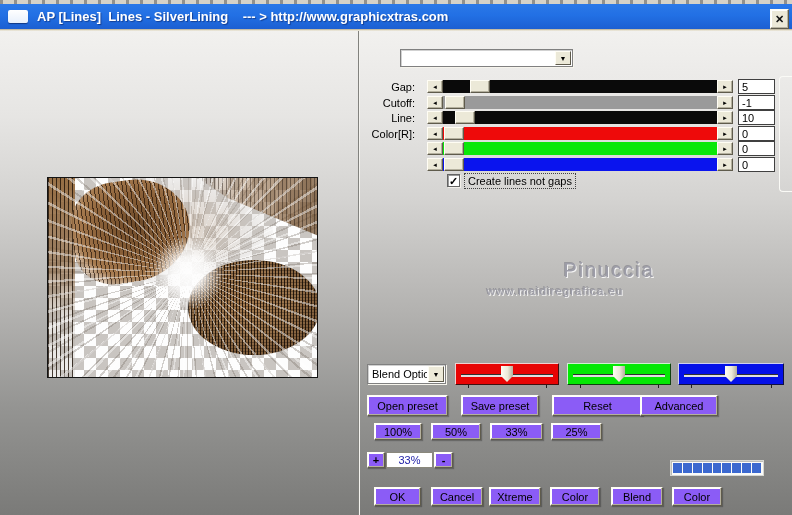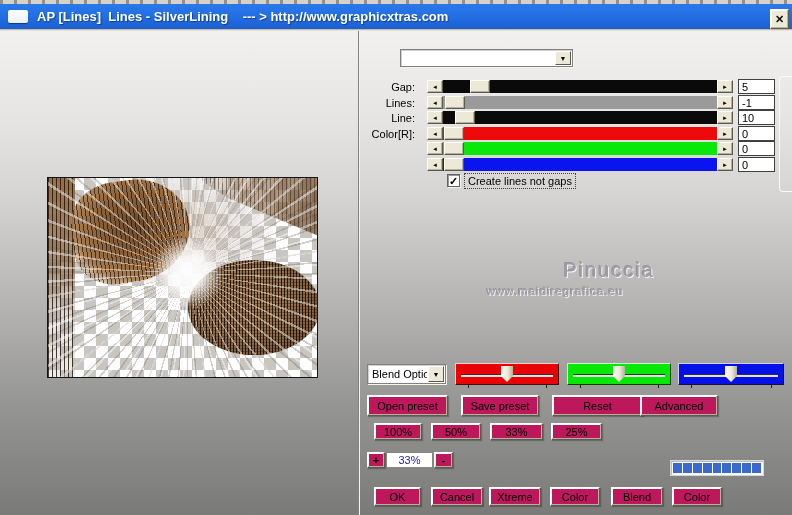--- a/index.html
+++ b/index.html
@@ -74,21 +74,21 @@
   .art-glow { left:103px; top:58px; width:74px; height:74px;
     background:radial-gradient(circle, rgba(255,255,255,.95) 0%, rgba(255,255,255,.85) 30%, rgba(255,255,255,0) 70%); }
 
   
   .wm { position:absolute; left:455px; top:230px; width:200px; text-align:center;
     color:#9d9da8; text-shadow:1px 1px 0 rgba(255,255,255,.85), -1px -1px 0 rgba(110,110,122,.5); }
   .wm .l1 { font-size:20px; letter-spacing:2px;text-align:right; }
   .wm .l2 { font-size:11.5px; letter-spacing:1px; margin-top:3px; }
 
   
-  .btn { position:absolute; background:#be185d; border:1px solid;
+  .btn { position:absolute; background:#8b5cf6; border:1px solid;
     border-color:#fffdf4 #5f5b4c #5f5b4c #fffdf4;
     box-shadow:inset -1px -1px 0 #b4b09e, inset 1px 1px 0 #fff, 1px 1px 1px rgba(0,0,0,.25);
     display:flex; align-items:center; justify-content:center;
     font-size:11px; color:#000; cursor:default; }
 
   .combo { position:absolute; background:#fff; border:1px solid #808080;
     box-shadow:inset 1px 1px 0 rgba(0,0,0,.18), 1px 1px 0 #f6f4ec; overflow:hidden; }
   .combo .val { position:absolute; left:4px; top:0; right:18px; height:100%;
     display:flex; align-items:center; white-space:nowrap; overflow:hidden; }
   .combo .cbtn { position:absolute; right:1px; top:1px; bottom:1px; width:16px;
@@ -194,21 +194,21 @@
     <div class="strack" style="background-color: rgb(10, 10, 10);">
       <div class="sthumb" style="left: 27px;"></div>
     </div>
     <button class="sarrow">
         <span>►</span>
       </button>
     <input class="sval" value="5" style="">
   </div>
 
   <div class="srow" style="top:95px">
-    <span class="slabel">Lines:</span>
+    <span class="slabel">Cutoff:</span>
     <button class="sarrow">
         <span>◄</span>
       </button>
     <div class="strack" style="background-color: rgb(154, 154, 154);">
       <div class="sthumb" style="left: 2px;"></div>
     </div>
     <button class="sarrow">
         <span>►</span>
       </button>
     <input class="sval" value="-1" style="">

